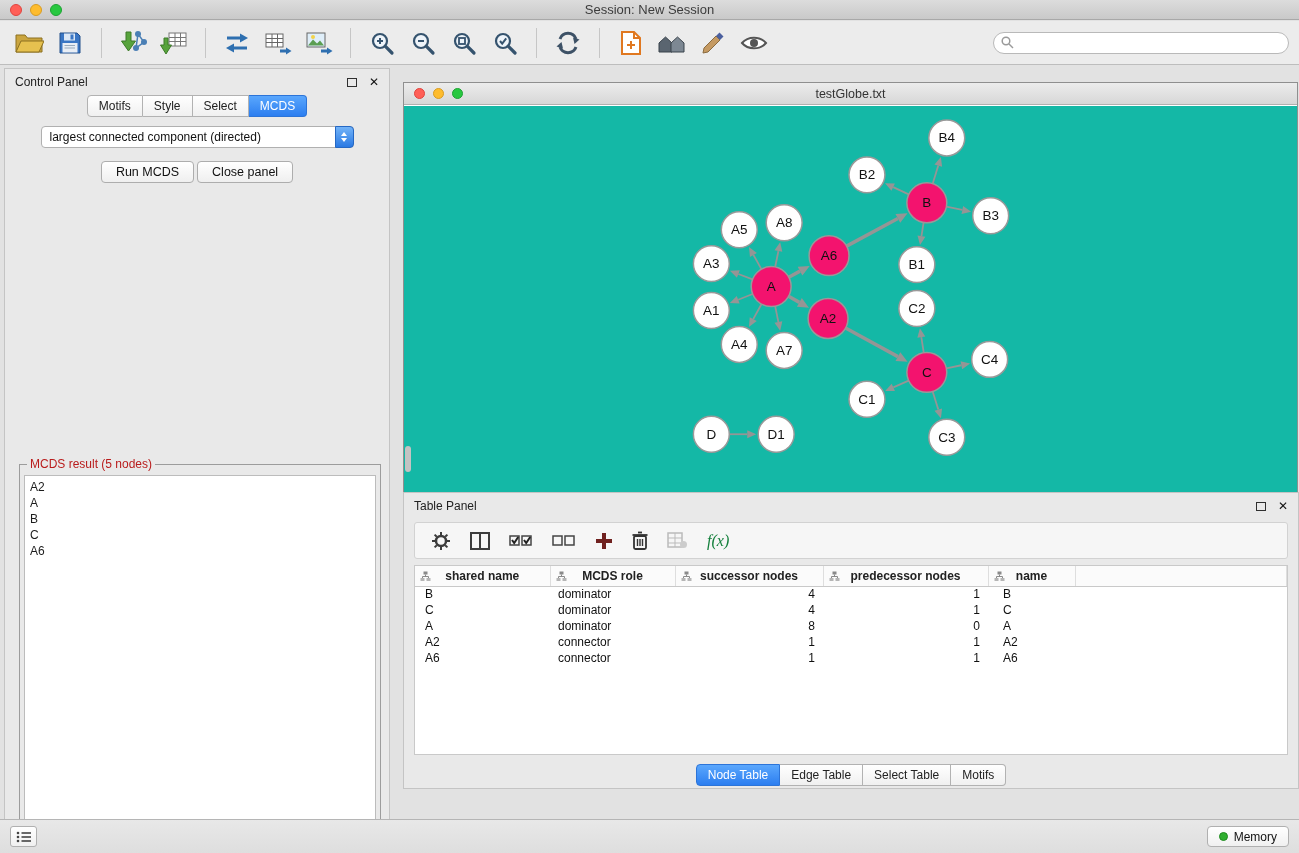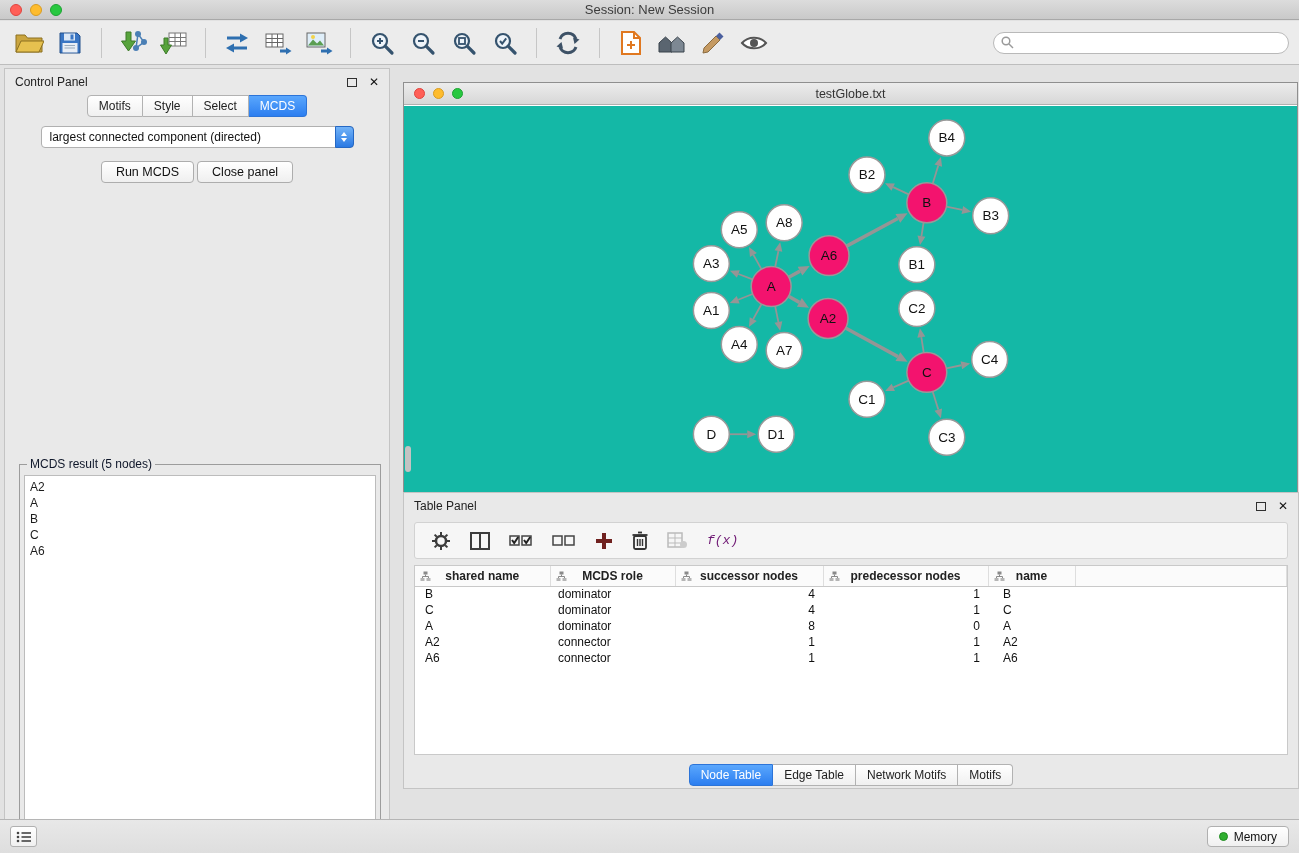--- a/index.html
+++ b/index.html
@@ -41,41 +41,41 @@
   #control-panel{left:4px;top:68px;width:386px;height:812px}
   .opt-label{text-align:center;margin-top:22px;font-size:12.5px;color:#111}
   .dropdown{margin:9px auto 0;width:313px;height:22px;background:#fff;border:1px solid #b0b0b0;border-radius:4px;position:relative;display:flex;align-items:center}
   .dropdown .val{padding-left:8px;font-size:12px;white-space:nowrap;overflow:hidden;color:#111}
   .stepper{position:absolute;right:-1px;top:-1px;width:19px;height:22px;background:linear-gradient(#72b3f8,#2a79e3);border:1px solid #2568c4;border-radius:0 4px 4px 0;display:flex;flex-direction:column;align-items:center;justify-content:center;gap:2px}
   .tri-up{width:0;height:0;border-left:3.5px solid transparent;border-right:3.5px solid transparent;border-bottom:4.5px solid #fff}
   .tri-down{width:0;height:0;border-left:3.5px solid transparent;border-right:3.5px solid transparent;border-top:4.5px solid #fff}
   .btn-row{display:flex;justify-content:center;gap:3px;margin-top:13px}
   .btn{height:22px;padding:0 14px;background:linear-gradient(#ffffff,#efefef);border:1px solid #adadad;border-radius:4px;font-size:12.5px;display:flex;align-items:center;color:#111;cursor:default}
   #mcds-result{position:absolute;left:14px;right:8px;top:388px;bottom:14px;border:1px solid #9c9c9c;padding:4px}
-  #mcds-result legend{font-size:12px;padding:0 3px;margin-left:3px;color:#0f172a}
+  #mcds-result legend{font-size:12px;padding:0 3px;margin-left:3px;color:#b91c1c}
   .listbox{background:#fff;border:1px solid #bcbcbc;width:100%;height:100%;padding:3px 5px;font-size:12px;line-height:16px;overflow:hidden}
   .list-item{height:16px;cursor:default}
 
   
   #network-window{position:absolute;left:403px;top:82px;width:895px;height:447px;border:1px solid #8f8f8f;background:#fff}
   .inner-titlebar{height:22px;background:linear-gradient(#ececec,#d7d7d7);border-bottom:1px solid #b0b0b0;position:relative;display:flex;align-items:center;justify-content:center}
   .inner-titlebar .lights{top:5px}
   .inner-titlebar .light{width:11px;height:11px}
   .inner-titlebar .title{font-size:12.5px;color:#333}
   .net-canvas{position:absolute;left:0;top:23px;right:0;bottom:0;background:#14b8a6}
   .net-canvas svg{width:100%;height:100%;display:block}
   .resize-grip{position:absolute;right:1px;bottom:1px;width:13px;height:13px;background:repeating-linear-gradient(135deg,transparent 0 3px,#a7a7a7 3px 4px)}
   .vscroll-mark{position:absolute;left:1px;top:340px;width:6px;height:26px;background:#c3c3c3;border-radius:3px}
   .hscroll-mark{position:absolute;left:443px;bottom:1px;width:26px;height:6px;background:#c3c3c3;border-radius:3px}
 
   
   #table-panel{left:403px;top:492px;width:896px;height:297px}
   .tp-toolbar{margin:3px 10px 0;height:37px;background:#f6f6f6;border:1px solid #d2d2d2;border-radius:3px;display:flex;align-items:center;gap:19px;padding:0 16px}
   .tp-icon{display:flex;align-items:center;justify-content:center;cursor:default}
-  .fx{font-family:Liberation Mono, monospace;font-style:italic;font-size:13px;color:#701a75}
+  .fx{font-family:Liberation Serif, serif;font-style:italic;font-size:16px;color:#15803d}
   .tp-table-wrap{margin:6px 10px 0;height:190px;background:#fff;border:1px solid #c9c9c9;overflow:hidden}
   table{border-collapse:collapse;width:100%;font-size:12px;table-layout:fixed}
   thead th{height:20px;font-weight:bold;border-right:1px solid #dedede;border-bottom:1px solid #c9c9c9;background:#fbfbfb;position:relative;color:#222;text-align:center;cursor:default}
   .th-icon{position:absolute;left:5px;top:5px}
   tbody td{height:16px;padding:0 8px;color:#111;overflow:hidden;white-space:nowrap}
   tbody td:first-child{padding-left:10px}
   tbody td.num{text-align:right}
   tbody td.name-col{padding-left:15px}
   .tp-tabs{display:flex;justify-content:center;margin-top:9px}
 
@@ -585,21 +585,21 @@
             <td class="num">1</td>
             <td class="name-col">A6</td>
             <td></td>
           </tr>
         </tbody>
     </table>
   </div>
   <div class="tp-tabs seg-row">
     <span class="seg active">Node Table</span>
     <span class="seg">Edge Table</span>
-    <span class="seg">Network Motifs</span>
+    <span class="seg">Select Table</span>
     <span class="seg">Motifs</span>
   </div>
 </div>
 
 <div id="status-bar">
   <div class="sb-btn">
     <svg width="16" height="12" viewBox="0 0 16 12">
       <circle cx="2" cy="2" r="1.3" fill="#444444"></circle>
         <line x1="5.5" y1="2" x2="15" y2="2" stroke="#444444" stroke-width="1.6"></line>
       <circle cx="2" cy="6" r="1.3" fill="#444444"></circle>

